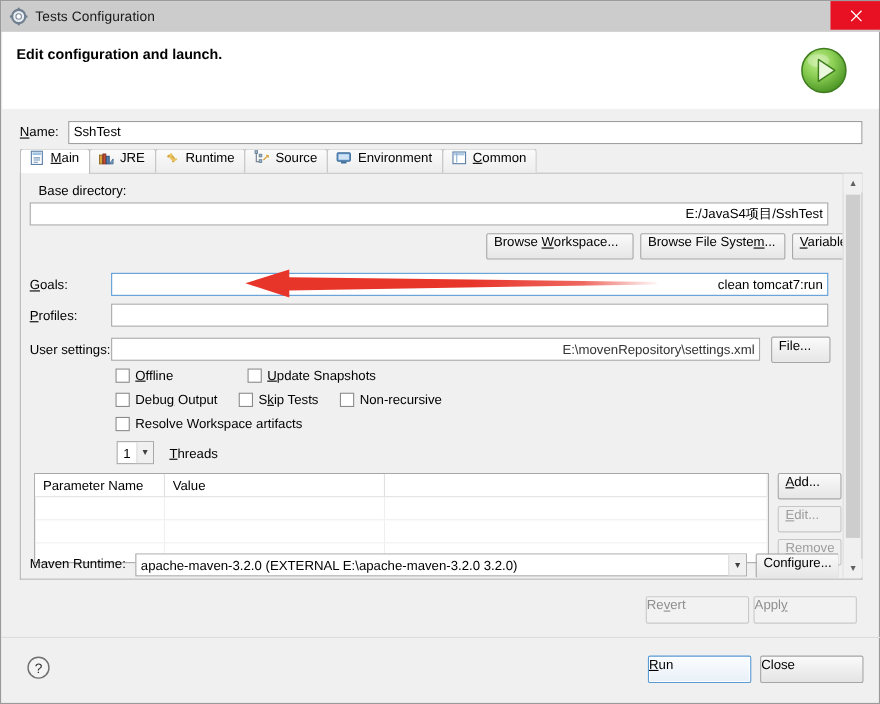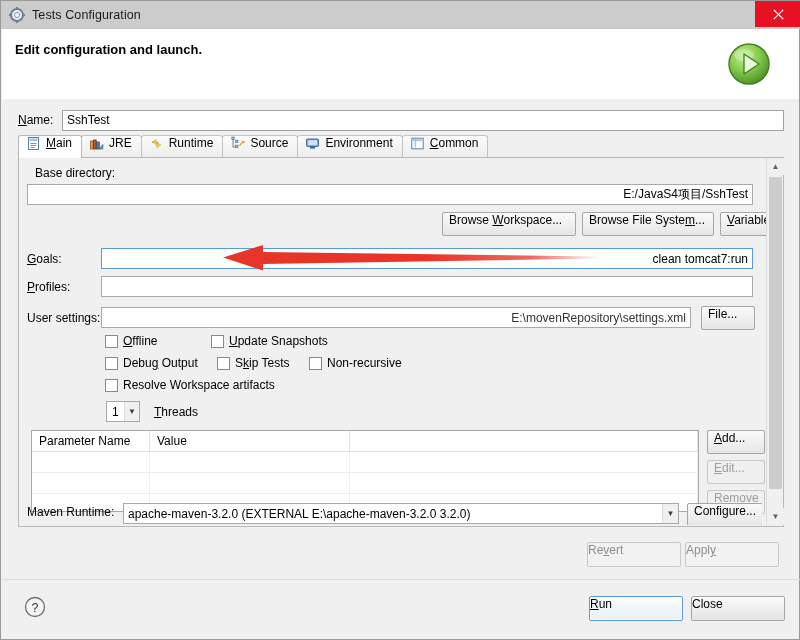--- a/index.html
+++ b/index.html
@@ -430,21 +430,21 @@
         <input class="txt" style="left: 82px; top: 118px; width: 652px;" type="text" value="">
 
         <span class="lbl" style="left:8px; top:153px;">User settings:</span>
         <input class="txt readonlyish" style="left: 82px; top: 149px; width: 590px;" type="text" value="E:\movenRepository\settings.xml">
         <div class="btn" style="left:682px; top:148px; width:54px;">File...</div>
 
         <div class="cbrow" style="left:86px; top:176px;">
           <span class="cbox"></span>
           <span class="cblabel"><u>O</u>ffline</span>
         </div>
-        <div class="cbrow" style="left:192px; top:176px;">
+        <div class="cbrow" style="left:206px; top:176px;">
           <span class="cbox"></span>
           <span class="cblabel"><u>U</u>pdate Snapshots</span>
         </div>
 
         <div class="cbrow" style="left:86px; top:198px;">
           <span class="cbox"></span>
           <span class="cblabel">Debu<u>g</u> Output</span>
         </div>
         <div class="cbrow" style="left:198px; top:198px;">
           <span class="cbox"></span>

